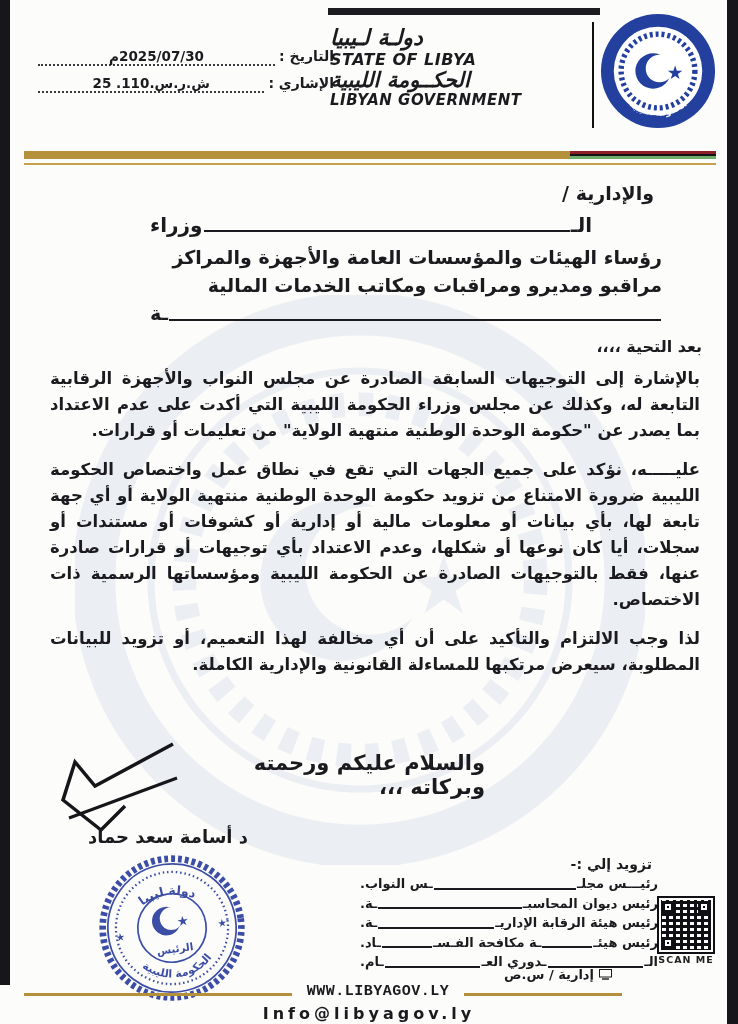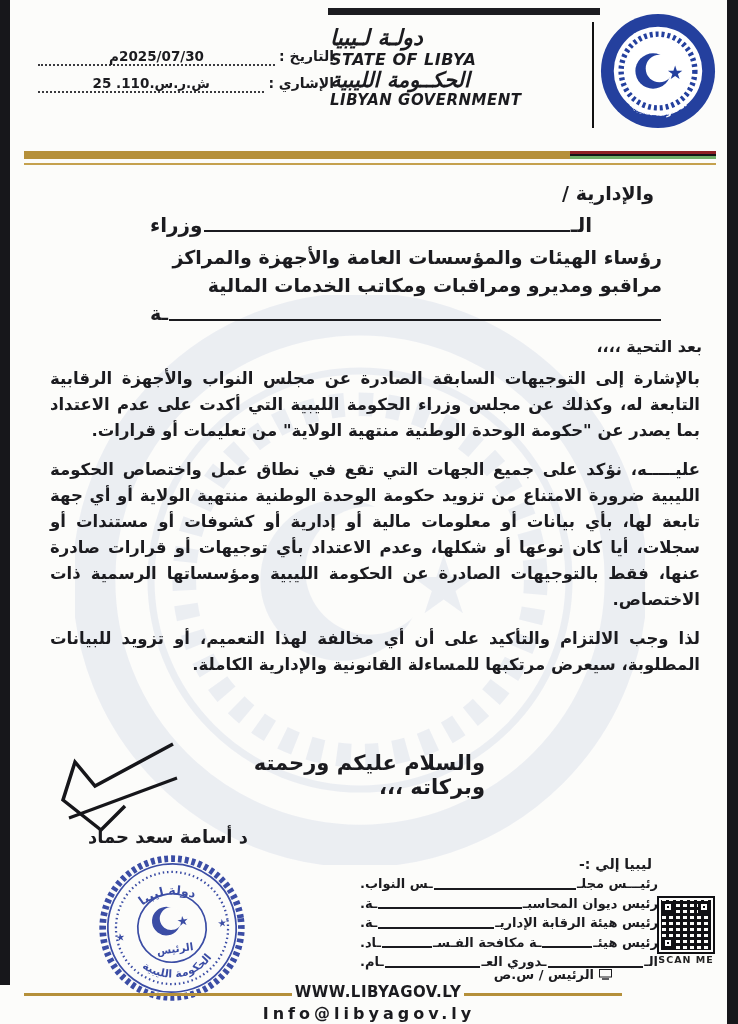--- a/index.html
+++ b/index.html
@@ -58,21 +58,21 @@
         repeating-linear-gradient(90deg,#101014 0 3px,transparent 3px 7px);
       background-clip:content-box;}
   .finder{position:absolute;width:12px;height:12px;border:3px solid #101014;background:#fff;box-sizing:border-box;}
   .finder::after{content:"";position:absolute;left:2px;top:2px;width:2px;height:2px;background:#101014;}
   .f-tl{left:3px;top:3px;} .f-tr{right:3px;top:3px;} .f-bl{left:3px;bottom:3px;}
   .qr-cap{font-size:9.5px;letter-spacing:1px;margin-top:0;color:#222;}
   .note{position:absolute;right:126px;top:967px;font-size:13px;direction:rtl;display:flex;align-items:center;gap:5px;}
   
   .gold-l{position:absolute;left:24px;top:993px;width:268px;height:3px;background:#b5903a;}
   .gold-r{position:absolute;left:464px;top:993px;width:158px;height:3px;background:#b5903a;}
-  .site{position:absolute;left:292px;top:983px;width:172px;text-align:center;font-size:15px;letter-spacing:.5px;}
+  .site{position:absolute;left:292px;top:983px;width:172px;text-align:center;font-size:15px;letter-spacing:.5px;font-family:Liberation Mono, monospace;}
   .email{position:absolute;left:0;right:0;top:1004px;text-align:center;font-size:16px;letter-spacing:4px;font-weight:bold;}
 </style>
 </head>
 <body>
 
 <div class="sheet">
 
   <div class="edge-left"></div>
   <div class="edge-right"></div>
   <div class="top-smudge"></div>
@@ -187,21 +187,21 @@
       </text>
       <text x="20" y="86" font-size="11" fill="#2b3f9e" stroke="none">★</text>
       <text x="128" y="86" font-size="11" fill="#2b3f9e" stroke="none">★</text>
       <circle cx="75" cy="72" r="15" fill="#2b3f9e" stroke="none"></circle>
       <circle cx="80.5" cy="70" r="12" fill="#fcfcfa" stroke="none"></circle>
       <text x="86" y="79" font-size="14" fill="#2b3f9e" stroke="none">★</text>
       <text x="80" y="106" font-size="11" fill="#2b3f9e" stroke="none" text-anchor="middle">الرئيس</text>
     </g>
   </svg>
 
-  <div class="cc-label rtl">ليبيا إلي :-</div>
+  <div class="cc-label rtl">تزويد إلي :-</div>
   <div class="cc-list">
     <div class="cc-item">
       <span>رئيـــس مجلـ</span>
       <span class="kline"></span>
       <span>ـس النواب.</span>
     </div>
     <div class="cc-item">
       <span>رئيس ديوان المحاسبـ</span>
       <span class="kline"></span>
       <span>ـة.</span>
@@ -234,21 +234,21 @@
       <div class="finder f-bl"></div>
     </div>
     <div class="qr-cap">SCAN ME</div>
   </div>
 
   <div class="note">
     <svg width="13" height="11" viewBox="0 0 13 11">
       <rect x="0.5" y="0.5" width="12" height="7.5" fill="none" stroke="#1b1b1f" stroke-width="1"></rect>
       <line x1="3" y1="10" x2="10" y2="10" stroke="#1b1b1f" stroke-width="1.4"></line>
     </svg>
-    <span>الرئيس / س.ص</span>
+    <span>إدارية / س.ص</span>
   </div>
 
   <div class="gold-l"></div>
   <div class="site">WWW.LIBYAGOV.LY</div>
   <div class="gold-r"></div>
   <div class="email">Info@libyagov.ly</div>
 
 </div>
 
 </body></html>

